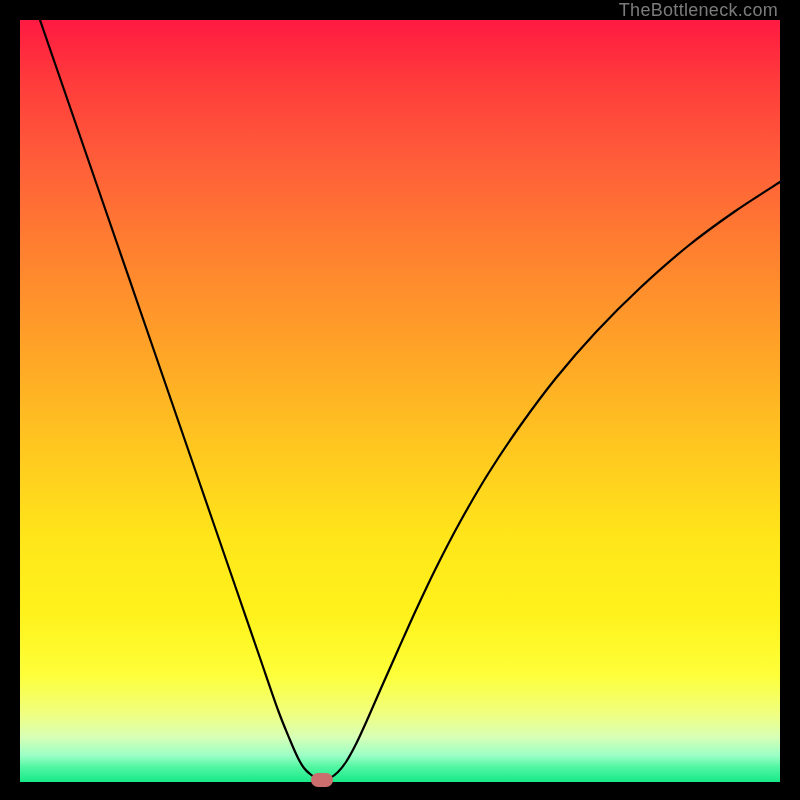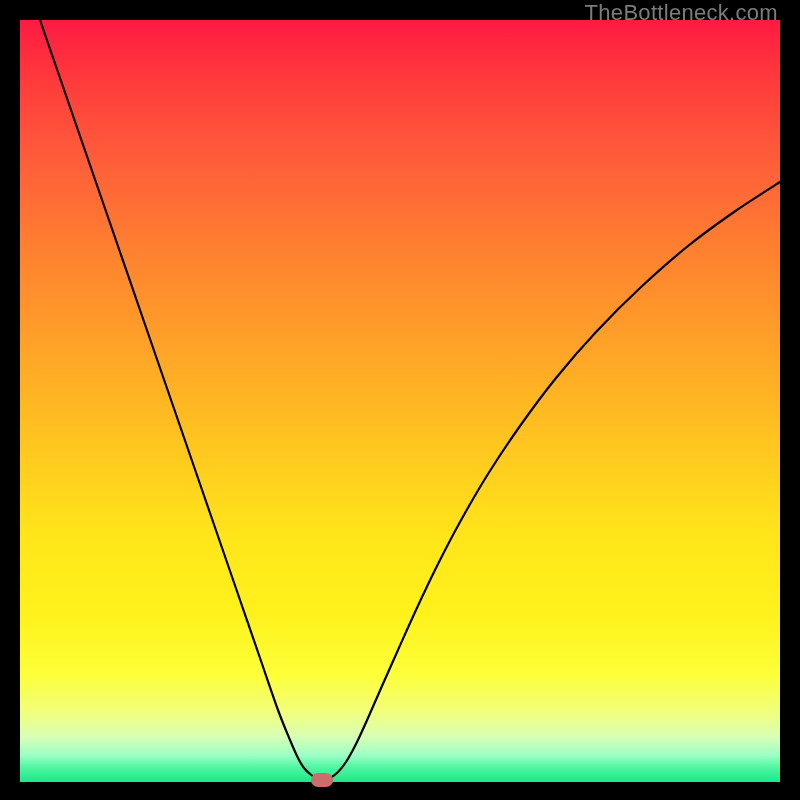--- a/index.html
+++ b/index.html
@@ -31,21 +31,21 @@
       #9cffc6 96.5%,
       #53f6a3 98%,
       #18e989 100%
     );
   }
   .watermark {
     position: absolute;
     top: 0px;
     right: 22px;
     font-family: Arial, Helvetica, sans-serif;
-    font-size: 22px;
+    font-size: 18px;
     color: #7b7b7b;
     letter-spacing: 0.3px;
     font-weight: 500;
   }
   .curve-svg {
     position: absolute;
     left: 0; top: 0;
     width: 760px; height: 762px;
   }
   .marker {

